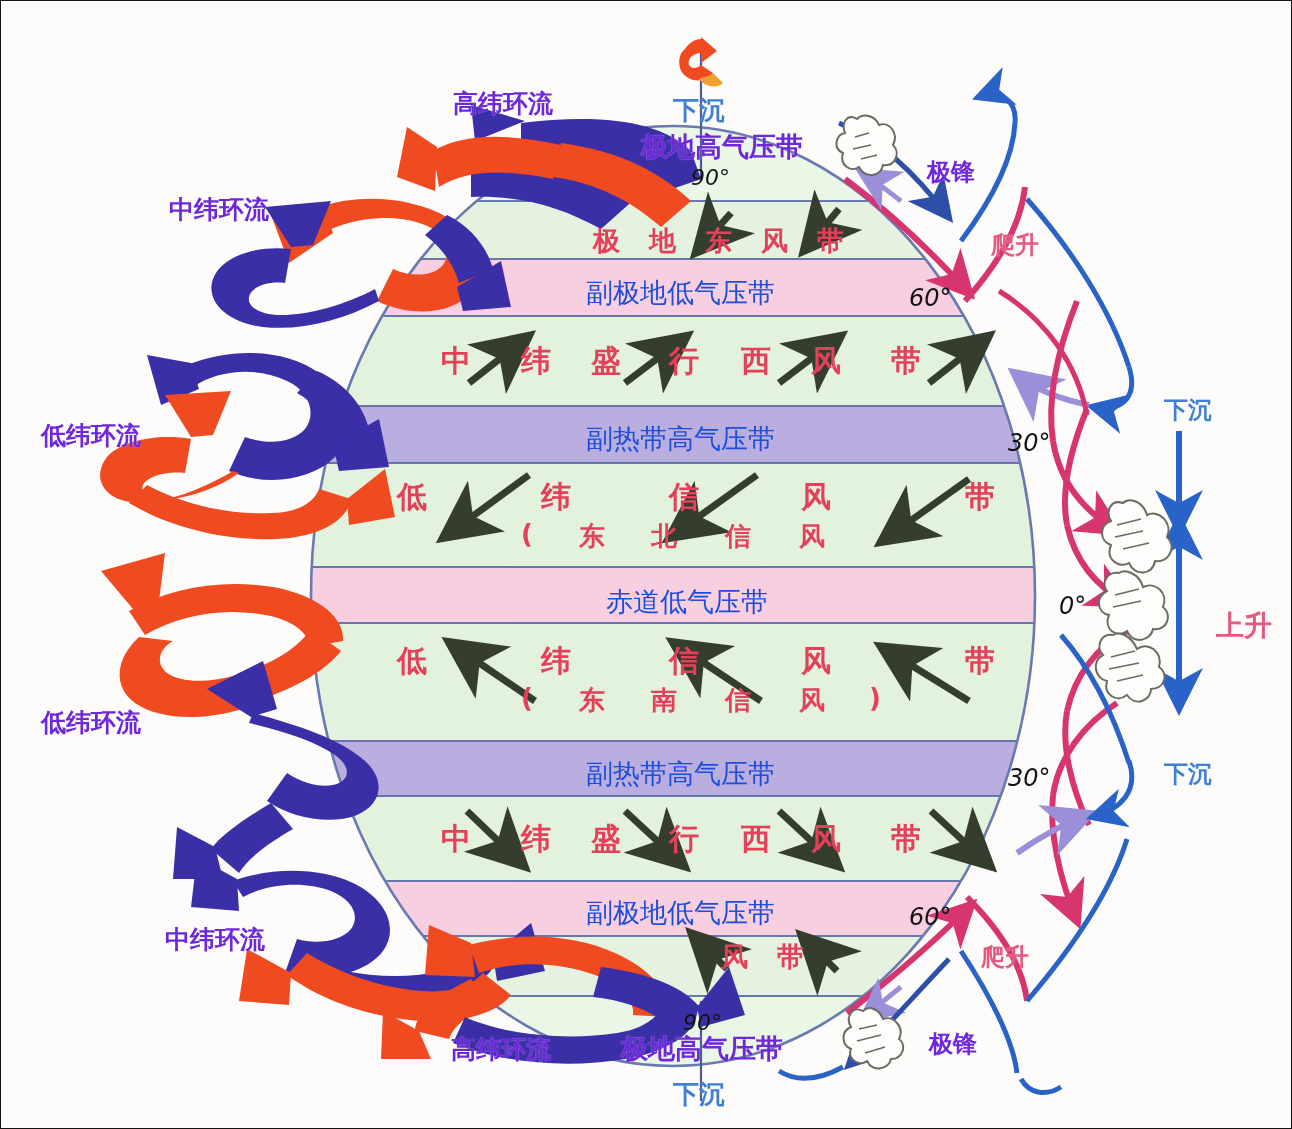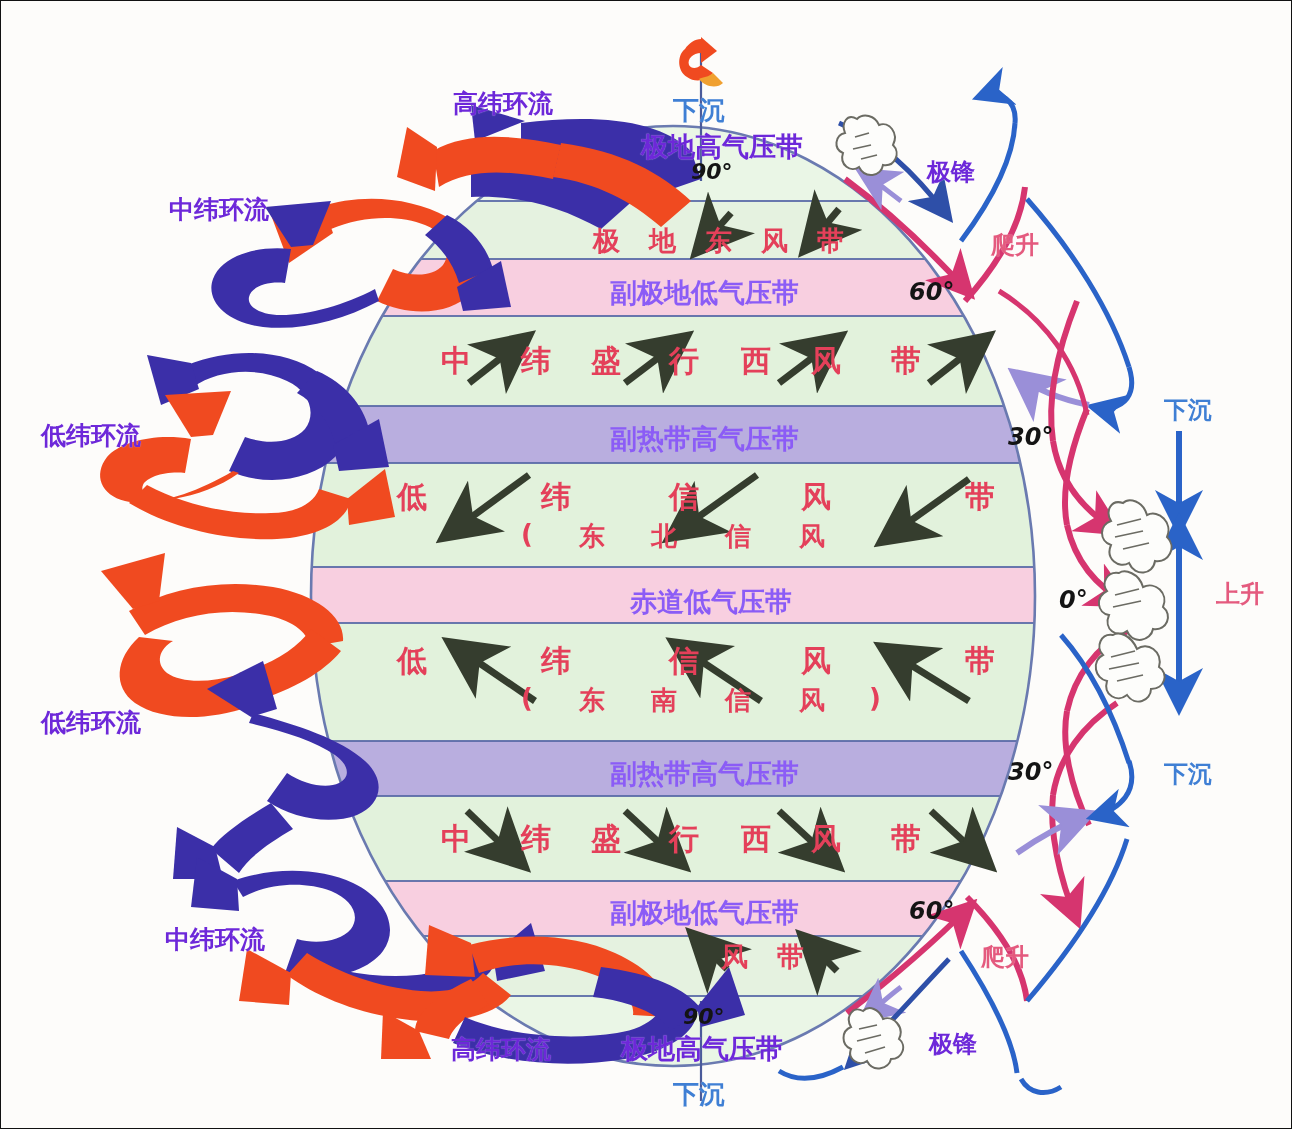--- a/index.html
+++ b/index.html
@@ -6,22 +6,22 @@
   body{font-family:"DejaVu Sans","Liberation Sans",sans-serif;}
   #page{position:relative;width:1292px;height:1129px;background:#fdfcfa;
         border:1px solid #111;box-sizing:border-box;overflow:hidden;}
   svg#diagram{position:absolute;left:0;top:0;width:1292px;height:1129px;}
   .lbl{position:absolute;white-space:nowrap;font-weight:bold;
        font-family:"DejaVu Sans","Liberation Sans",sans-serif;
        text-shadow:0 0 1px rgba(255,255,255,.6);}
   .blk{color:#6d28d9;}
   .blu{color:#3f7fd4;}
   .pnk{color:#e45a7e;font-family:Liberation Serif, serif;}
-  .band-txt{position:absolute;font-weight:bold;color:#8b5cf6;white-space:nowrap;margin-left:24px;}
-  .deg{position:absolute;font-weight:bold;color:#141414;white-space:nowrap;font-style:italic;}
+  .band-txt{position:absolute;font-weight:normal;color:#1d4ed8;white-space:nowrap;}
+  .deg{position:absolute;font-weight:normal;color:#141414;white-space:nowrap;font-style:italic;margin-top:6px;}
   .windchar{position:absolute;font-weight:bold;color:#e4405a;white-space:nowrap;}
   .paren{position:absolute;font-weight:bold;color:#e4405a;white-space:nowrap;}
 </style>
 </head>
 <body>
 
 <div id="page">
 
 <svg id="diagram" viewBox="0 0 1292 1129">
   <defs>
@@ -310,21 +310,21 @@
 <div class="lbl blu" style="left:672px;top:92px;font-size:26px;">下沉</div>
 <div class="lbl blk" style="left:640px;top:128px;font-size:27px;">极地高气压带</div>
 <div class="deg" style="left:690px;top:158px;font-size:22px;">90°</div>
 <div class="deg" style="left:682px;top:1003px;font-size:22px;">90°</div>
 <div class="lbl blk" style="left:620px;top:1030px;font-size:27px;">极地高气压带</div>
 <div class="lbl blu" style="left:672px;top:1076px;font-size:26px;">下沉</div>
 
 <div class="lbl blk" style="left:926px;top:155px;font-size:24px;">极锋</div>
 <div class="lbl pnk" style="left:990px;top:228px;font-size:24px;">爬升</div>
 <div class="lbl blu" style="left:1163px;top:393px;font-size:24px;">下沉</div>
-<div class="lbl pnk" style="left:1215px;top:577px;font-size:24px;">上升</div>
+<div class="lbl pnk" style="left:1215px;top:606px;font-size:28px;">上升</div>
 <div class="lbl blu" style="left:1163px;top:757px;font-size:24px;">下沉</div>
 <div class="lbl pnk" style="left:980px;top:940px;font-size:24px;">爬升</div>
 <div class="lbl blk" style="left:928px;top:1027px;font-size:24px;">极锋</div>
 
 <div id="pe-n">
       <div class="windchar" style="left: 592px; top: 222px; font-size: 27px;">极</div>
       <div class="windchar" style="left: 648px; top: 222px; font-size: 27px;">地</div>
       <div class="windchar" style="left: 704px; top: 222px; font-size: 27px;">东</div>
       <div class="windchar" style="left: 760px; top: 222px; font-size: 27px;">风</div>
       <div class="windchar" style="left: 816px; top: 222px; font-size: 27px;">带</div>

